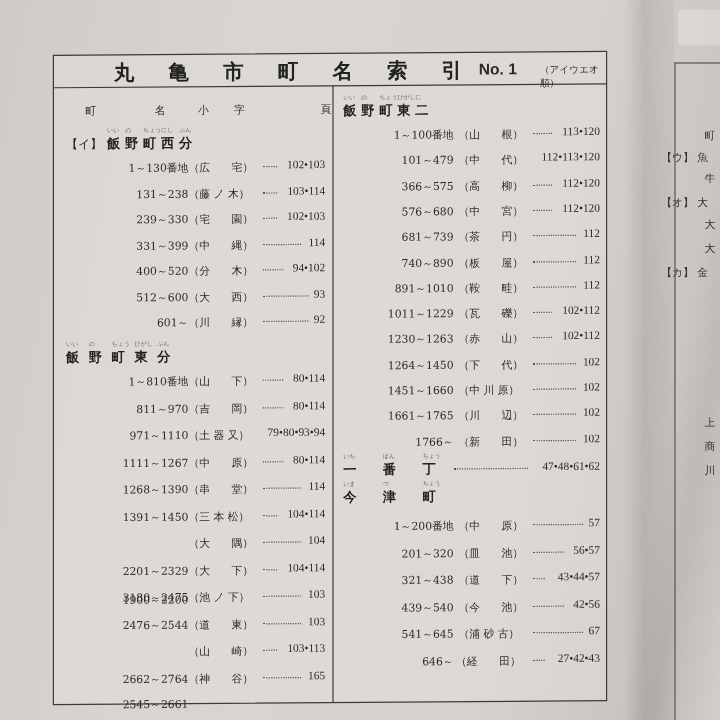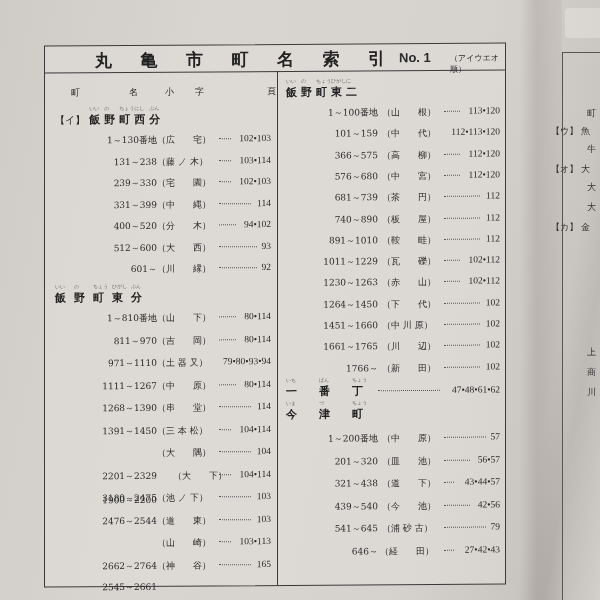--- a/index.html
+++ b/index.html
@@ -168,21 +168,21 @@
           <span class="pages">104•114</span>
         </div>
         <div class="entry" style="left: 0px; top: 375px; width: 226px;">
           <span class="range" style="right: 114px; margin-top: 47px;">1900～2200</span>
           <span class="name" style="left: 112px;">（大　　隅）</span>
           <span class="dots" style="left: 174px; right: 19.6px;"></span>
           <span class="pages">104</span>
         </div>
         <div class="entry" style="left: 0px; top: 397.5px; width: 226px;">
           <span class="range" style="right: 114px;">2201～2329</span>
-          <span class="name" style="left: 128px; font-family: Liberation Mono, monospace;">（大　　下）</span>
+          <span class="name" style="left: 112px; font-family: Liberation Mono, monospace;">（大　　下）</span>
           <span class="dots" style="left: 174px; right: 40.4px;"></span>
           <span class="pages">104•114</span>
         </div>
         <div class="entry" style="left: 0px; top: 420px; width: 226px;">
           <span class="range" style="right: 114px;">3180～2475</span>
           <span class="name" style="left: 112px;">（池 ノ 下）</span>
           <span class="dots" style="left: 174px; right: 19.6px;"></span>
           <span class="pages">103</span>
         </div>
         <div class="entry" style="left: 0px; top: 442.5px; width: 226px;">
@@ -209,21 +209,21 @@
   <div class="col col-right">
     <div id="right-content">
         <div class="section" style="left: 8px; top: 14px;"><span class="ruby" style="margin-right: 4px;"><small>いい</small><span>飯</span></span><span class="ruby" style="margin-right: 4px;"><small>の</small><span>野</span></span><span class="ruby" style="margin-right: 4px;"><small>ちょう</small><span>町</span></span><span class="ruby" style="margin-right: 4px;"><small>ひがし</small><span>東</span></span><span class="ruby" style="margin-right: 4px;"><small>に</small><span>二</span></span></div>
         <div class="entry" style="left: 0px; top: 36px; width: 222px;">
           <span class="range" style="right: 122px;">1～100番地</span>
           <span class="name" style="left: 104px;">（山　　根）</span>
           <span class="dots" style="left: 166px; right: 40.4px;"></span>
           <span class="pages">113•120</span>
         </div>
         <div class="entry" style="left: 0px; top: 57.3px; width: 222px;">
-          <span class="range" style="right: 122px;">101～159</span>
+          <span class="range" style="right: 122px;">101～479</span>
           <span class="name" style="left: 104px;">（中　　代）</span>
           <span class="dots" style="left: 166px; right: 61.2px;"></span>
           <span class="pages">112•113•120</span>
         </div>
         <div class="entry" style="left: 0px; top: 78.6px; width: 222px;">
           <span class="range" style="right: 122px; text-align: center;">366～575</span>
           <span class="name" style="left: 104px;">（高　　柳）</span>
           <span class="dots" style="left: 166px; right: 40.4px;"></span>
           <span class="pages">112•120</span>
         </div>
@@ -314,21 +314,21 @@
         <div class="entry" style="left: 0px; top: 429.5px; width: 222px;">
           <span class="range" style="right: 122px;">439～540</span>
           <span class="name" style="left: 104px;">（今　　池）</span>
           <span class="dots" style="left: 166px; right: 30px;"></span>
           <span class="pages">42•56</span>
         </div>
         <div class="entry" style="left: 0px; top: 452px; width: 222px;">
           <span class="range" style="right: 122px;">541～645</span>
           <span class="name" style="left: 104px;">（浦 砂 古）</span>
           <span class="dots" style="left: 166px; right: 14.4px;"></span>
-          <span class="pages">79</span>
+          <span class="pages">67</span>
         </div>
         <div class="entry" style="left: 0px; top: 474.5px; width: 222px;">
           <span class="range" style="right: 122px;">646～</span>
           <span class="name" style="left: 102px;">（経　　田）</span>
           <span class="dots" style="left: 166px; right: 45.6px;"></span>
           <span class="pages">27•42•43</span>
         </div>
       </div>
   </div>
 </div>

